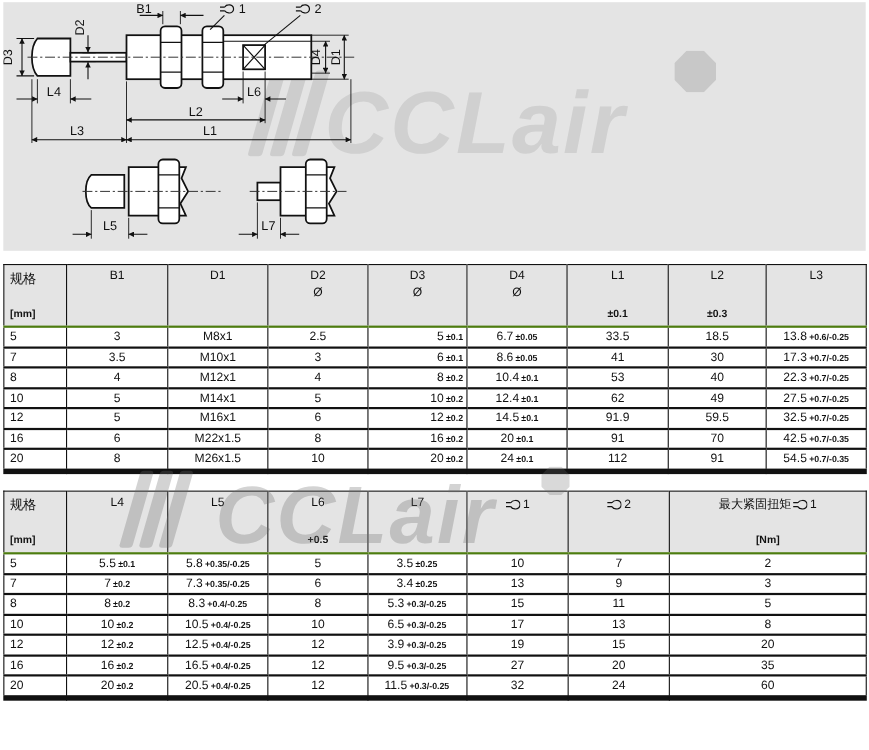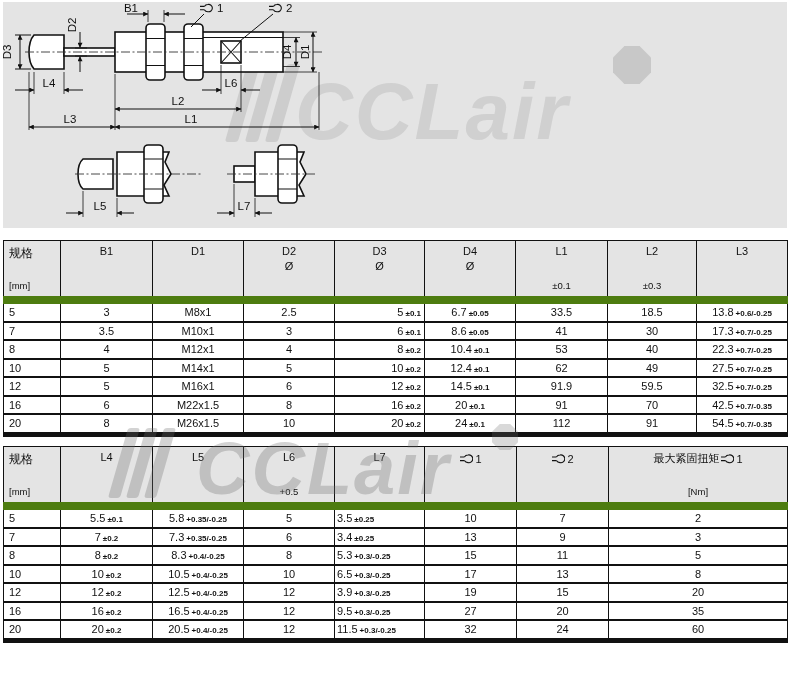--- a/index.html
+++ b/index.html
@@ -25,30 +25,30 @@
   .wm2 .wm-bar{width:12px;height:70px;margin-right:6px;background:rgba(110,110,110,0.30);}
   .oct2{left:492px;top:424px;width:26px;height:26px;background:rgba(110,110,110,0.26);z-index:6;}
   
   .tbl-wrap{position:absolute;left:3px;width:784px;z-index:1;}
   #w1{top:240px;}
   #w2{top:446px;}
   table.dim-table{border-collapse:collapse;table-layout:fixed;width:784px;font-size:11px;
     border:1.5px solid #111;border-top:1px solid #111;border-bottom:5px solid #111;}
   .dim-table th,.dim-table td{border-left:1.5px solid #111;overflow:hidden;white-space:nowrap;}
   .dim-table th:first-child,.dim-table td:first-child{border-left:none;}
-  .dim-table thead th{background:#e4e4e4;border-bottom:8px solid #4d7c0f;vertical-align:top;
+  .dim-table thead th{background:#e4e4e4;border-bottom:2px solid #4d7c0f;vertical-align:top;
     font-weight:normal;padding:0;text-align:center;}
   .dim-table tbody td{height:16.5px;border-top:2px solid #111;text-align:center;padding:0 2px;}
   .dim-table tbody tr:first-child td{border-top:none;}
   .dim-table tbody td:first-child{text-align:left;padding-left:5px;}
   #t1 tbody td:nth-child(5){text-align:right;padding-right:3px;}
-  #t2 tbody td:nth-child(5){text-align:left;padding-right:3px;}
+  #t2 tbody td:nth-child(5){text-align:center;padding-right:3px;}
   .hm{height:15px;padding-top:4px;font-size:11px;}
   .hs{height:20px;font-size:11px;}
-  .hu{height:16px;font-size:9.5px;font-weight:normal;}
+  .hu{height:16px;font-size:9.5px;font-weight:bold;}
   th.size-col .hm{text-align:left;padding-left:5px;font-size:12px;}
   th.size-col .hu{text-align:left;padding-left:5px;}
   .tol{font-size:8px;font-weight:bold;margin-left:2px;}
   .wr-icon{display:inline-flex;vertical-align:-1px;margin:0 1px;}
   .hm.flexc{display:flex;justify-content:center;align-items:center;gap:1px;}
 </style>
 </head>
 <body>
 
 <div class="panel-top">

